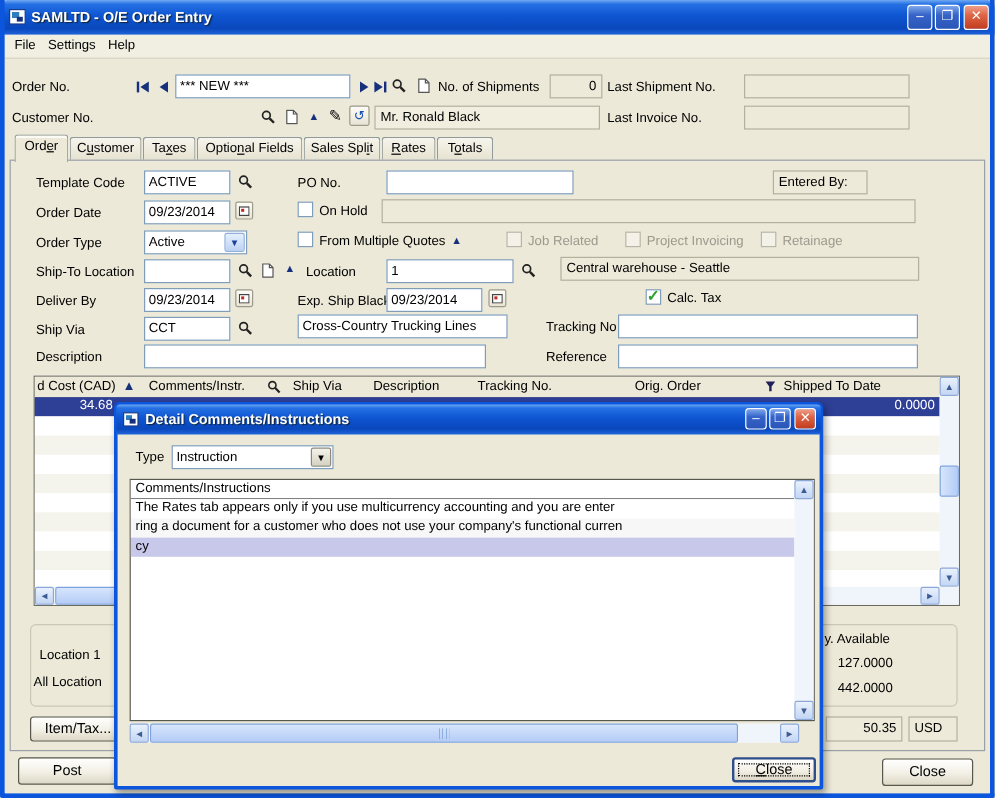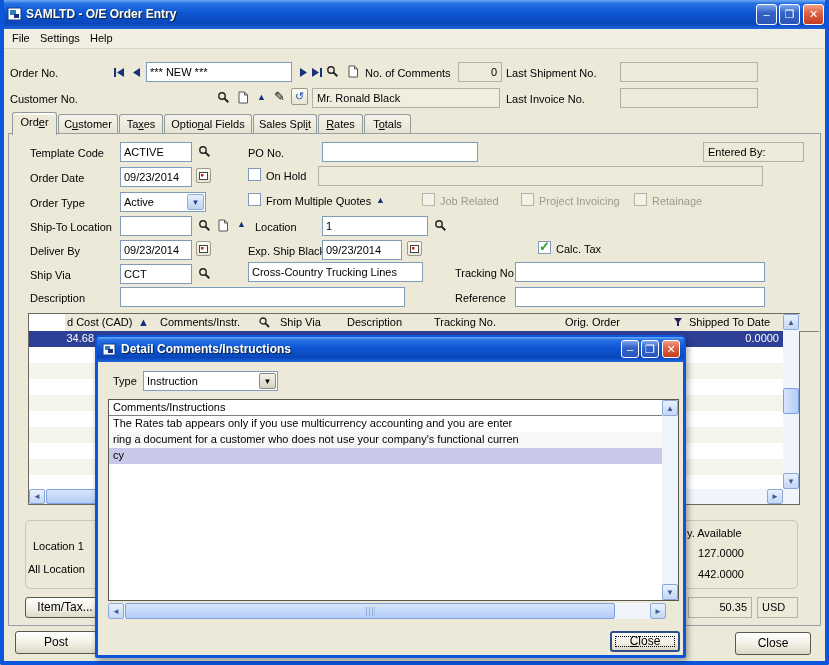--- a/index.html
+++ b/index.html
@@ -51,21 +51,21 @@
     border-radius:3px 3px 0 0;background:linear-gradient(180deg,#F6F4EC,#E6E2D0);
     text-align:center;line-height:19px;box-sizing:border-box;}
   .tab.active{top:112px;height:23px;background:#ECE9D8;z-index:3;
     box-shadow:inset 0 2px 0 #FCFBF6;}
   .panel{position:absolute;left:8px;top:133px;width:813px;height:493px;
     border:1px solid #9AA0A8;box-sizing:border-box;background:#ECE9D8;z-index:1;}
   
   .grid{position:absolute;left:28px;top:313px;width:772px;height:192px;
     border:1px solid #6A6A60;box-sizing:border-box;background:#fff;z-index:2;}
   .ghead{position:absolute;left:0;top:0;width:754px;height:17px;background:#ECE9D8;
-    border-bottom:1px solid #808080;margin-left:36px;}
+    border-bottom:1px solid #808080;}
   .ghead .ht{position:absolute;top:2px;font-size:11px;}
   .grow{position:absolute;left:0;width:754px;height:16px;}
   .grow.sel{background:#2E3F96;color:#fff;}
   .gval{position:absolute;top:1px;font-size:11px;}
   
   .sbbtn{position:absolute;background:linear-gradient(180deg,#E9F1FD,#C3D6F4);
     border:1px solid #8CA8D8;border-radius:2px;color:#3E5C92;text-align:center;
     box-sizing:border-box;font-size:8px;}
   .sbtrack{position:absolute;background:#F0F4FB;}
   .sbthumb{position:absolute;background:linear-gradient(90deg,#D7E5FC,#B4CCF6);
@@ -147,21 +147,21 @@
         <circle cx="5" cy="5" r="3.2" fill="none" stroke="#222" stroke-width="1.4"></circle>
         <line x1="7.6" y1="7.6" x2="11.3" y2="11.3" stroke="#222" stroke-width="2"></line>
       </svg>
   </div>
   <div class="icobtn" style="left:344px;top:63px">
     <svg width="12" height="13">
         <path d="M2,1 h5.5 l3,3 v8 h-8.5 z" fill="#fff" stroke="#555"></path>
         <path d="M7.5,1 v3 h3" fill="none" stroke="#555"></path>
       </svg>
   </div>
-  <div class="t" style="left:365px;top:67px">No. of Comments</div>
+  <div class="t" style="left:365px;top:67px">No. of Shipments</div>
   <div class="disp num" style="left:458px;top:62px;width:44px">0</div>
   <div class="t" style="left:506px;top:67px">Last Shipment No.</div>
   <div class="disp" style="left:620px;top:62px;width:138px"></div>
 
   <div class="t" style="left:10px;top:93px">Customer No.</div>
   <div class="icobtn" style="left:215px;top:89px">
     <svg width="13" height="13">
         <circle cx="5" cy="5" r="3.2" fill="none" stroke="#222" stroke-width="1.4"></circle>
         <line x1="7.6" y1="7.6" x2="11.3" y2="11.3" stroke="#222" stroke-width="2"></line>
       </svg>
@@ -197,21 +197,21 @@
   <div class="t" style="left:30px;top:147px;z-index:2">Template Code</div>
   <div class="input" style="left:120px;top:142px;width:72px;z-index:2">ACTIVE</div>
   <div class="icobtn" style="left:196px;top:143px;z-index:2">
     <svg width="13" height="13">
         <circle cx="5" cy="5" r="3.2" fill="none" stroke="#222" stroke-width="1.4"></circle>
         <line x1="7.6" y1="7.6" x2="11.3" y2="11.3" stroke="#222" stroke-width="2"></line>
       </svg>
   </div>
   <div class="t" style="left:248px;top:147px;z-index:2">PO No.</div>
   <div class="input" style="left:322px;top:142px;width:156px;z-index:2"></div>
-  <div class="disp" style="left:703px;top:142px;width:101px;z-index:2">Entered By:</div>
+  <div class="disp" style="left:644px;top:142px;width:79px;z-index:2">Entered By:</div>
 
   <div class="t" style="left:30px;top:172px;z-index:2">Order Date</div>
   <div class="input" style="left:120px;top:167px;width:72px;z-index:2">09/23/2014</div>
   <div class="icobtn raised" style="left:196px;top:168px;width:15px;height:15px;z-index:2">
     <svg width="9" height="9">
         <rect x="0.5" y="1.5" width="8" height="7" fill="#fff" stroke="#444"></rect>
         <rect x="2" y="3" width="2.5" height="2.5" fill="#C0281E"></rect>
       </svg>
   </div>
   <div class="cb" style="left:248px;top:168px;z-index:2"></div>
@@ -253,20 +253,21 @@
     <span class="tri">▲</span>
   </div>
   <div class="t" style="left:255px;top:221px;z-index:2">Location</div>
   <div class="input" style="left:322px;top:216px;width:106px;z-index:2">1</div>
   <div class="icobtn" style="left:432px;top:217px;z-index:2">
     <svg width="13" height="13">
         <circle cx="5" cy="5" r="3.2" fill="none" stroke="#222" stroke-width="1.4"></circle>
         <line x1="7.6" y1="7.6" x2="11.3" y2="11.3" stroke="#222" stroke-width="2"></line>
       </svg>
   </div>
+  <div class="disp" style="left:467px;top:214px;width:299px;z-index:2">Central warehouse - Seattle</div>
 
   <div class="t" style="left:30px;top:245px;z-index:2">Deliver By</div>
   <div class="input" style="left:120px;top:240px;width:72px;z-index:2">09/23/2014</div>
   <div class="icobtn raised" style="left:196px;top:241px;width:15px;height:15px;z-index:2">
     <svg width="9" height="9">
         <rect x="0.5" y="1.5" width="8" height="7" fill="#fff" stroke="#444"></rect>
         <rect x="2" y="3" width="2.5" height="2.5" fill="#C0281E"></rect>
       </svg>
   </div>
   <div class="t" style="left:248px;top:245px;z-index:2">Exp. Ship Black</div>

